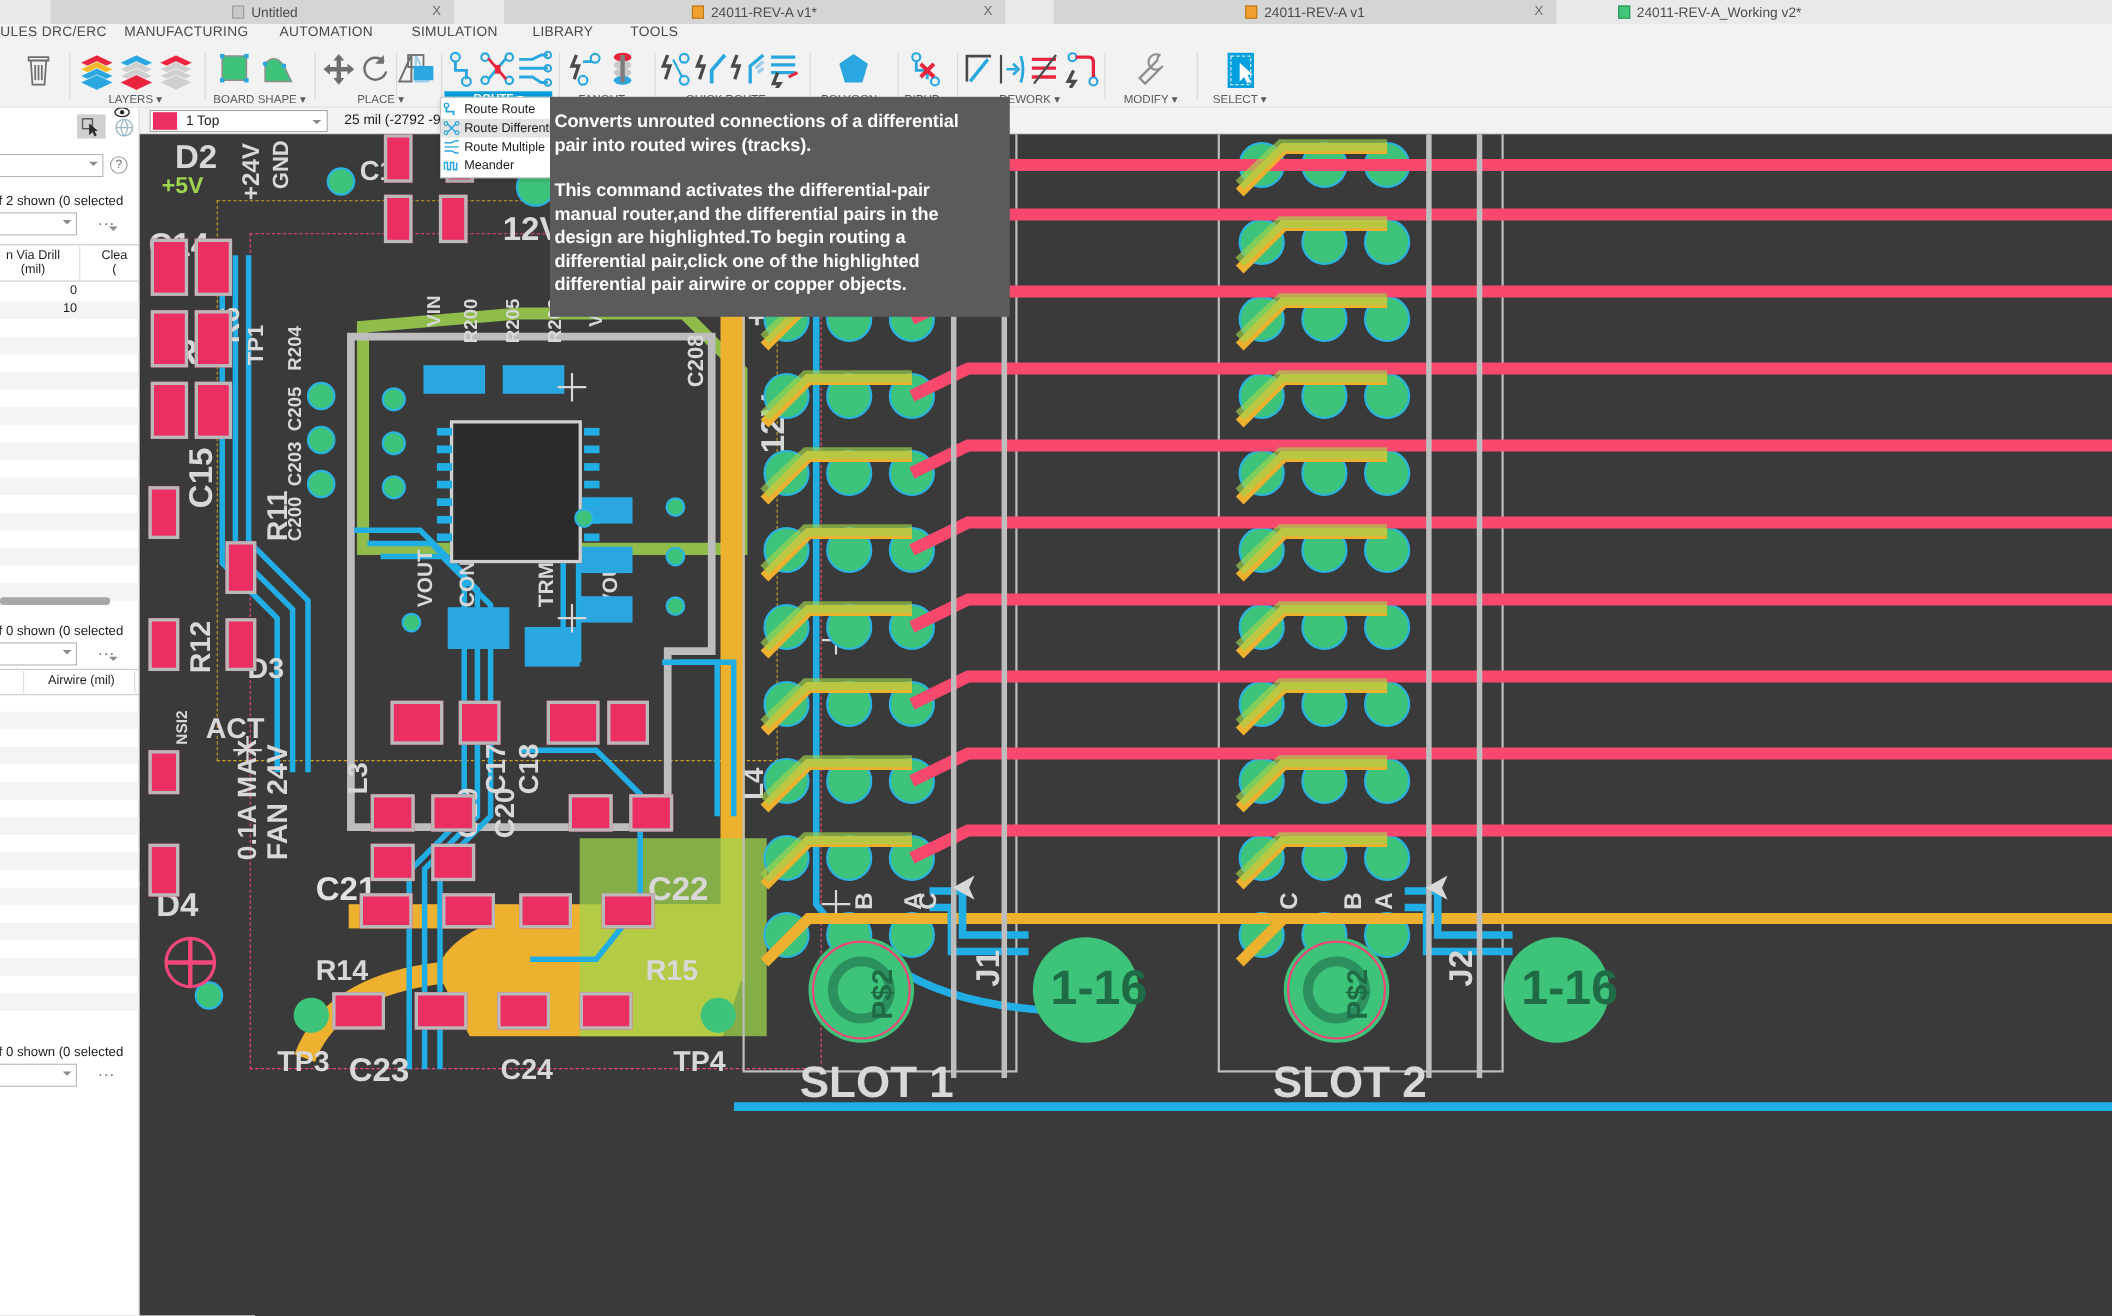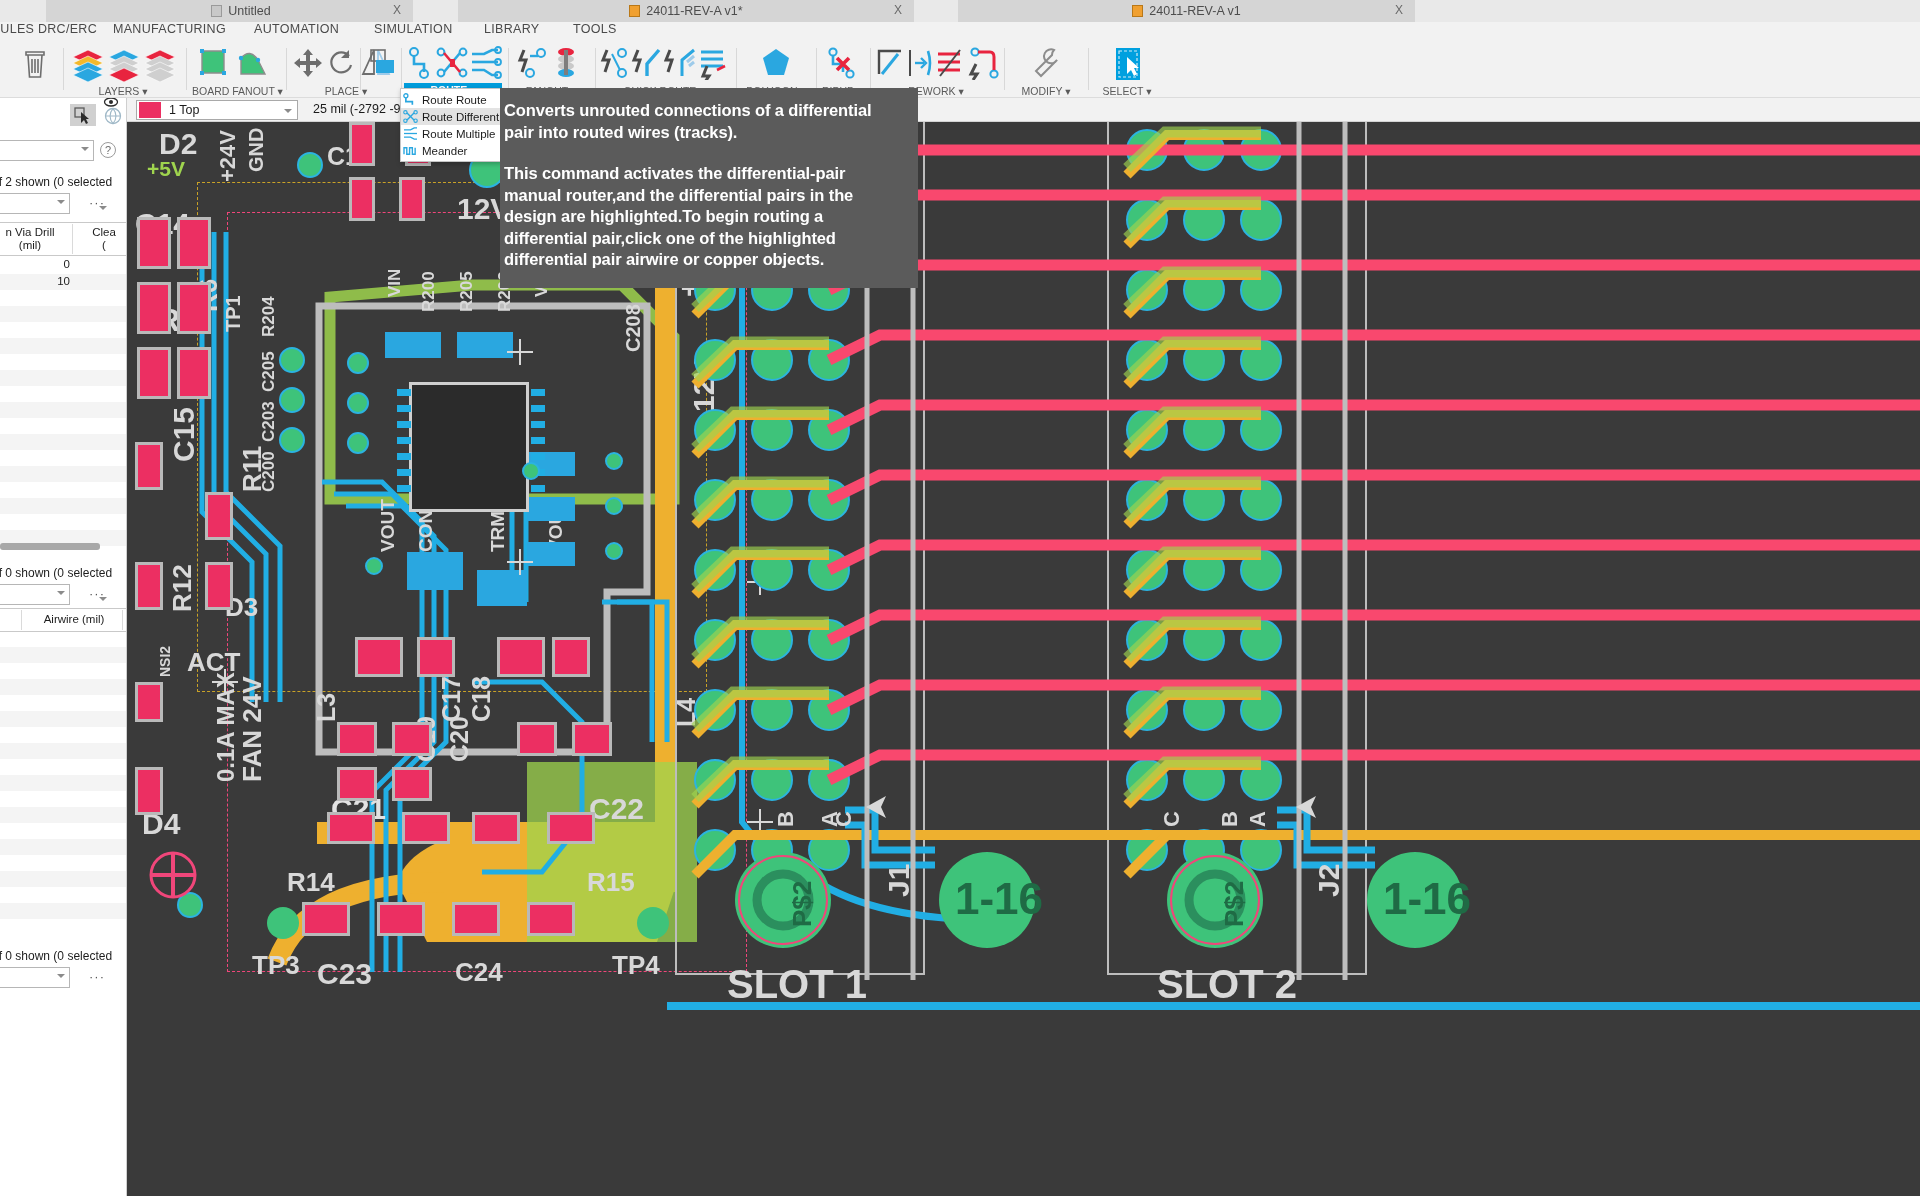--- a/index.html
+++ b/index.html
@@ -127,20 +127,24 @@
       <span class="tlabel">24011-REV-A v1*</span>
       <span class="xclose">X</span>
     </div>
     <div class="doctab plain" style="width:44px;"></div>
     <div class="doctab inactive" style="width:457px;">
       <span class="ticon orange"></span>
       <span class="tlabel">24011-REV-A v1</span>
       <span class="xclose">X</span>
     </div>
     <div class="doctab plain" style="width:56px;"></div>
+    <div class="doctab plain" style="width:449px;justify-content:flex-start;">
+      <span class="ticon greenb"></span>
+      <span class="tlabel">24011-REV-A_Working v2*</span>
+    </div>
   </div>
 
   <div class="ribtabs">
     <div class="ribtab" style="left:-9px;">RULES DRC/ERC</div>
     <div class="ribtab" style="left:113px;">MANUFACTURING</div>
     <div class="ribtab" style="left:254px;">AUTOMATION</div>
     <div class="ribtab" style="left:374px;">SIMULATION</div>
     <div class="ribtab" style="left:484px;">LIBRARY</div>
     <div class="ribtab" style="left:573px;">TOOLS</div>
   </div>
@@ -190,21 +194,21 @@
         <rect x="4" y="3" width="4" height="4" fill="#2aa7e0"></rect>
         <rect x="26" y="3" width="4" height="4" fill="#2aa7e0"></rect>
         <rect x="4" y="25" width="4" height="4" fill="#2aa7e0"></rect>
         <rect x="26" y="25" width="4" height="4" fill="#2aa7e0"></rect>
       </svg>
       <svg class="ic" style="left:44px;" width="34" height="34" viewBox="0 0 34 34">
         <path d="M5 28 L5 12 Q14 2 22 14 L29 28 z" fill="#3ec37a" stroke="#8d8d8d" stroke-width="1.4"></path>
         <circle cx="5" cy="12" r="2.2" fill="#2aa7e0"></circle>
         <circle cx="22" cy="14" r="2.2" fill="#2aa7e0"></circle>
       </svg>
-      <div class="glabel"><span>BOARD FANOUT</span> ▾</div>
+      <div class="glabel"><span>BOARD SHAPE</span> ▾</div>
     </div>
     <div class="sep" style="left:286px;"></div>
 
     <div class="rgroup" style="left:292px; width:108px;">
       <svg class="ic" style="left:0px;" width="32" height="34" viewBox="0 0 32 34">
         <path d="M16 3 l5 6 h-3 v6 h6 v-3 l6 5 -6 5 v-3 h-6 v6 h3 l-5 6 -5 -6 h3 v-6 h-6 v3 l-6 -5 6 -5 v3 h6 v-6 h-3z" fill="#6e6e6e"></path>
       </svg>
       <svg class="ic" style="left:34px;" width="32" height="34" viewBox="0 0 32 34">
         <path d="M23 10 a10 10 0 1 0 2 9" fill="none" stroke="#6e6e6e" stroke-width="2.2"></path>
         <path d="M23 4 v8 h-8z" fill="#6e6e6e"></path>
@@ -527,21 +531,21 @@
     <div class="silk rot90" style="left:495px; top:230px; font-size:20px;">C208</div>
     <div class="silk rot90" style="left:545px; top:175px; font-size:30px;">+12V</div>
     <div class="silk rot90" style="left:560px; top:300px; font-size:30px;">-12V</div>
 
     <div class="silk rot90" style="left:310px; top:600px; font-size:25px;">C17</div>
     <div class="silk rot90" style="left:340px; top:600px; font-size:25px;">C18</div>
     <div class="silk rot90" style="left:285px; top:640px; font-size:25px;">C19</div>
     <div class="silk rot90" style="left:318px; top:640px; font-size:25px;">C20</div>
     <div class="silk rot90" style="left:185px; top:600px; font-size:25px;">L3</div>
     <div class="silk rot90" style="left:545px; top:605px; font-size:25px;">L4</div>
-    <div class="silk" style="left:160px; top:670px; font-size:30px; color:#e2e2e2;margin-left:44px;">C21</div>
+    <div class="silk" style="left:160px; top:670px; font-size:30px; color:#e2e2e2;">C21</div>
     <div class="silk" style="left:462px; top:670px; font-size:30px;">C22</div>
     <div class="silk" style="left:160px; top:745px; font-size:26px;">R14</div>
     <div class="silk" style="left:460px; top:745px; font-size:26px;">R15</div>
     <div class="silk" style="left:125px; top:828px; font-size:26px;">TP3</div>
     <div class="silk" style="left:485px; top:828px; font-size:26px;">TP4</div>
     <div class="silk" style="left:190px; top:835px; font-size:30px;">C23</div>
     <div class="silk" style="left:328px; top:835px; font-size:26px;">C24</div>
     <div class="silk rot90" style="left:-20px; top:690px; font-size:22px;">C +24V</div>
 
     <div class="padl" style="left:10px; top:95px; width:34px; height:52px;"></div>

